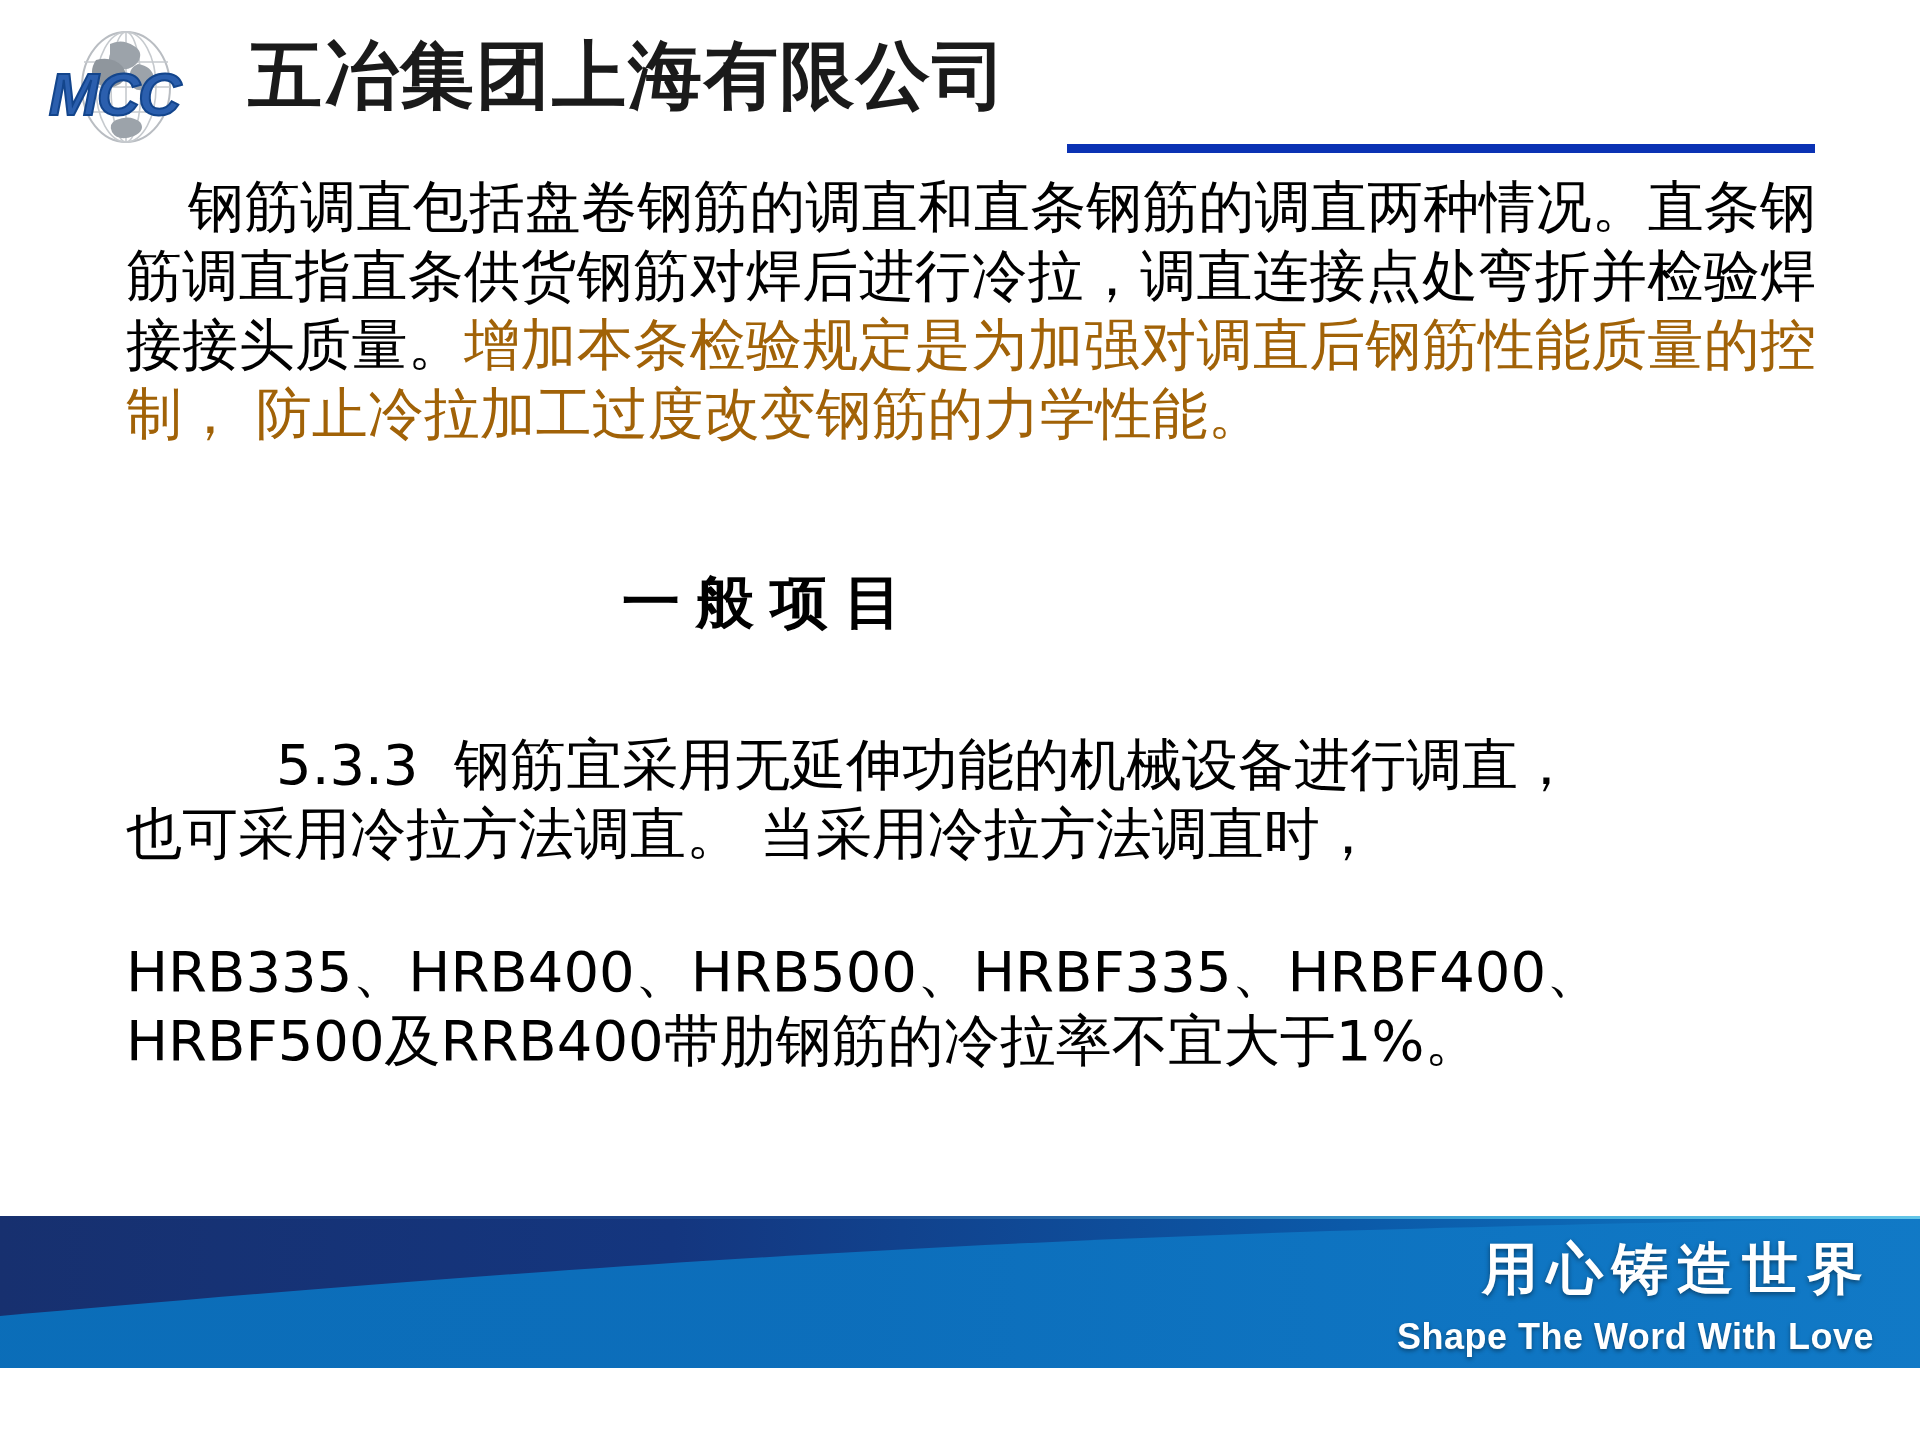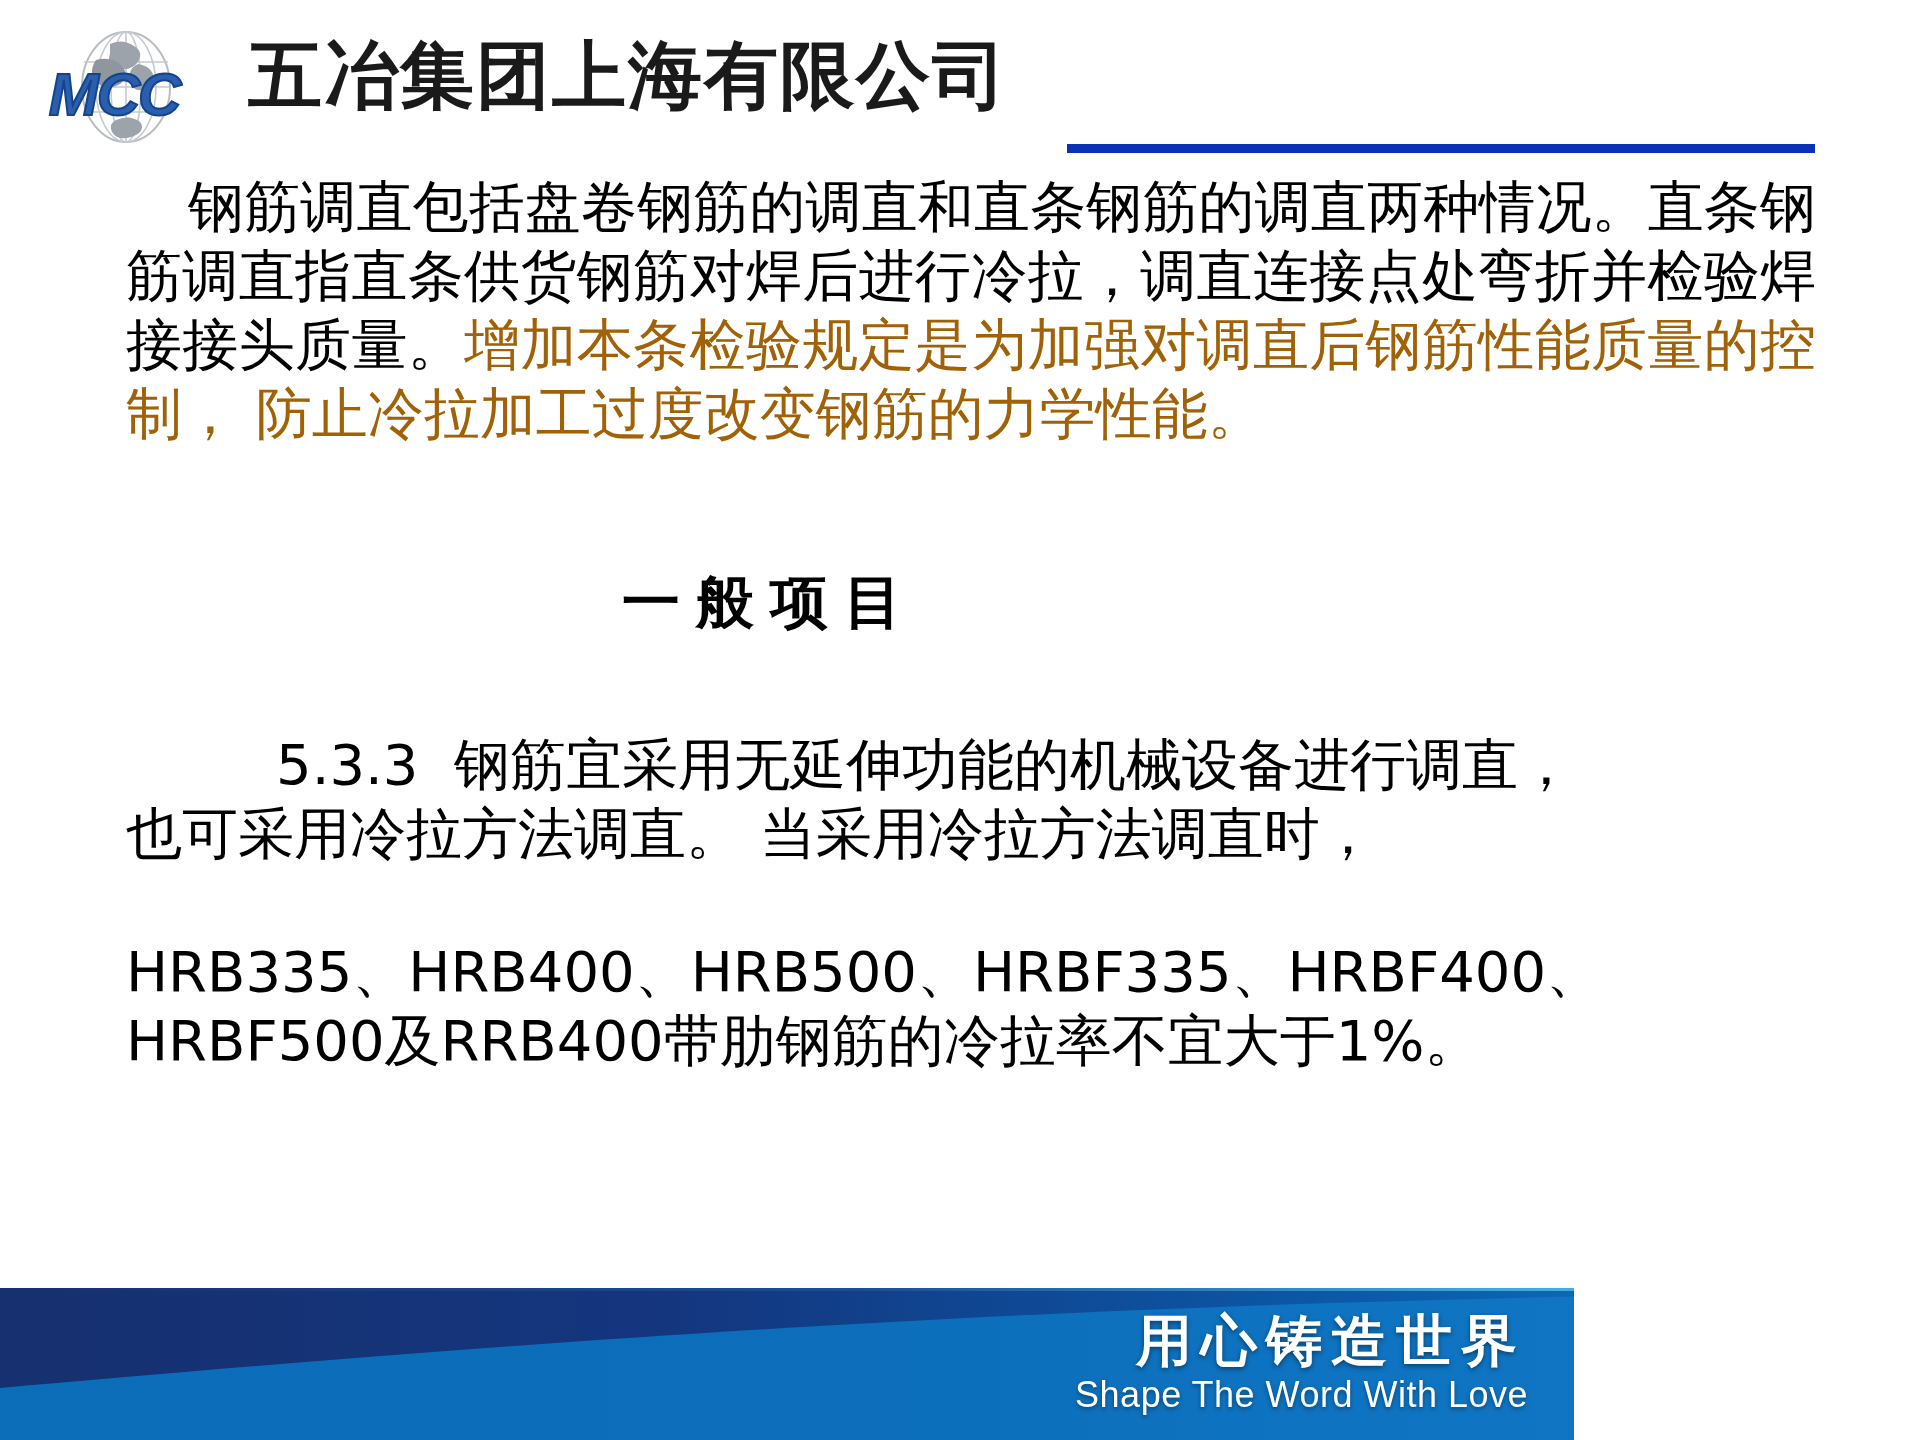--- a/index.html
+++ b/index.html
@@ -121,22 +121,22 @@
     text-indent: 150px;
   }
   #para-two .nobreak {
     white-space: nowrap;
   }
 
   
   #slide-footer {
     position: absolute;
     left: 0;
-    top: 1288px;
-    width: 1574px;
+    top: 1216px;
+    width: 1920px;
     height: 152px;
     overflow: hidden;
     background: linear-gradient(100deg, #16317F 0%, #16337F 22%, #0C50A0 55%, #0E6FBE 82%, #1177C4 100%);
   }
   #footer-swoosh {
     position: absolute;
     left: 0;
     top: 0;
     width: 1920px;
     height: 152px;
@@ -162,25 +162,25 @@
     font-weight: bold;
     letter-spacing: 9px;
     color: #ffffff;
     text-shadow: 0 2px 5px rgba(0,0,0,0.45);
     padding-right: 2px;
   }
   #slogan-en {
     font-family: "Liberation Sans", "DejaVu Sans", sans-serif;
     font-size: 36px;
     line-height: 42px;
-    font-weight: normal;
+    font-weight: bold;
     letter-spacing: 0.5px;
     color: #ffffff;
     text-shadow: 0 2px 4px rgba(0,0,0,0.4);
-    margin-top: 2px;
+    margin-top: 16px;
   }
 </style>
 </head>
 <body>
 
 <div id="slide-header">
 
   <div id="logo-mark">
     <svg id="globe-icon" viewBox="0 0 120 115">
       <ellipse cx="60" cy="57" rx="44" ry="55" fill="#ffffff" stroke="#b9bdc2" stroke-width="2"></ellipse>

